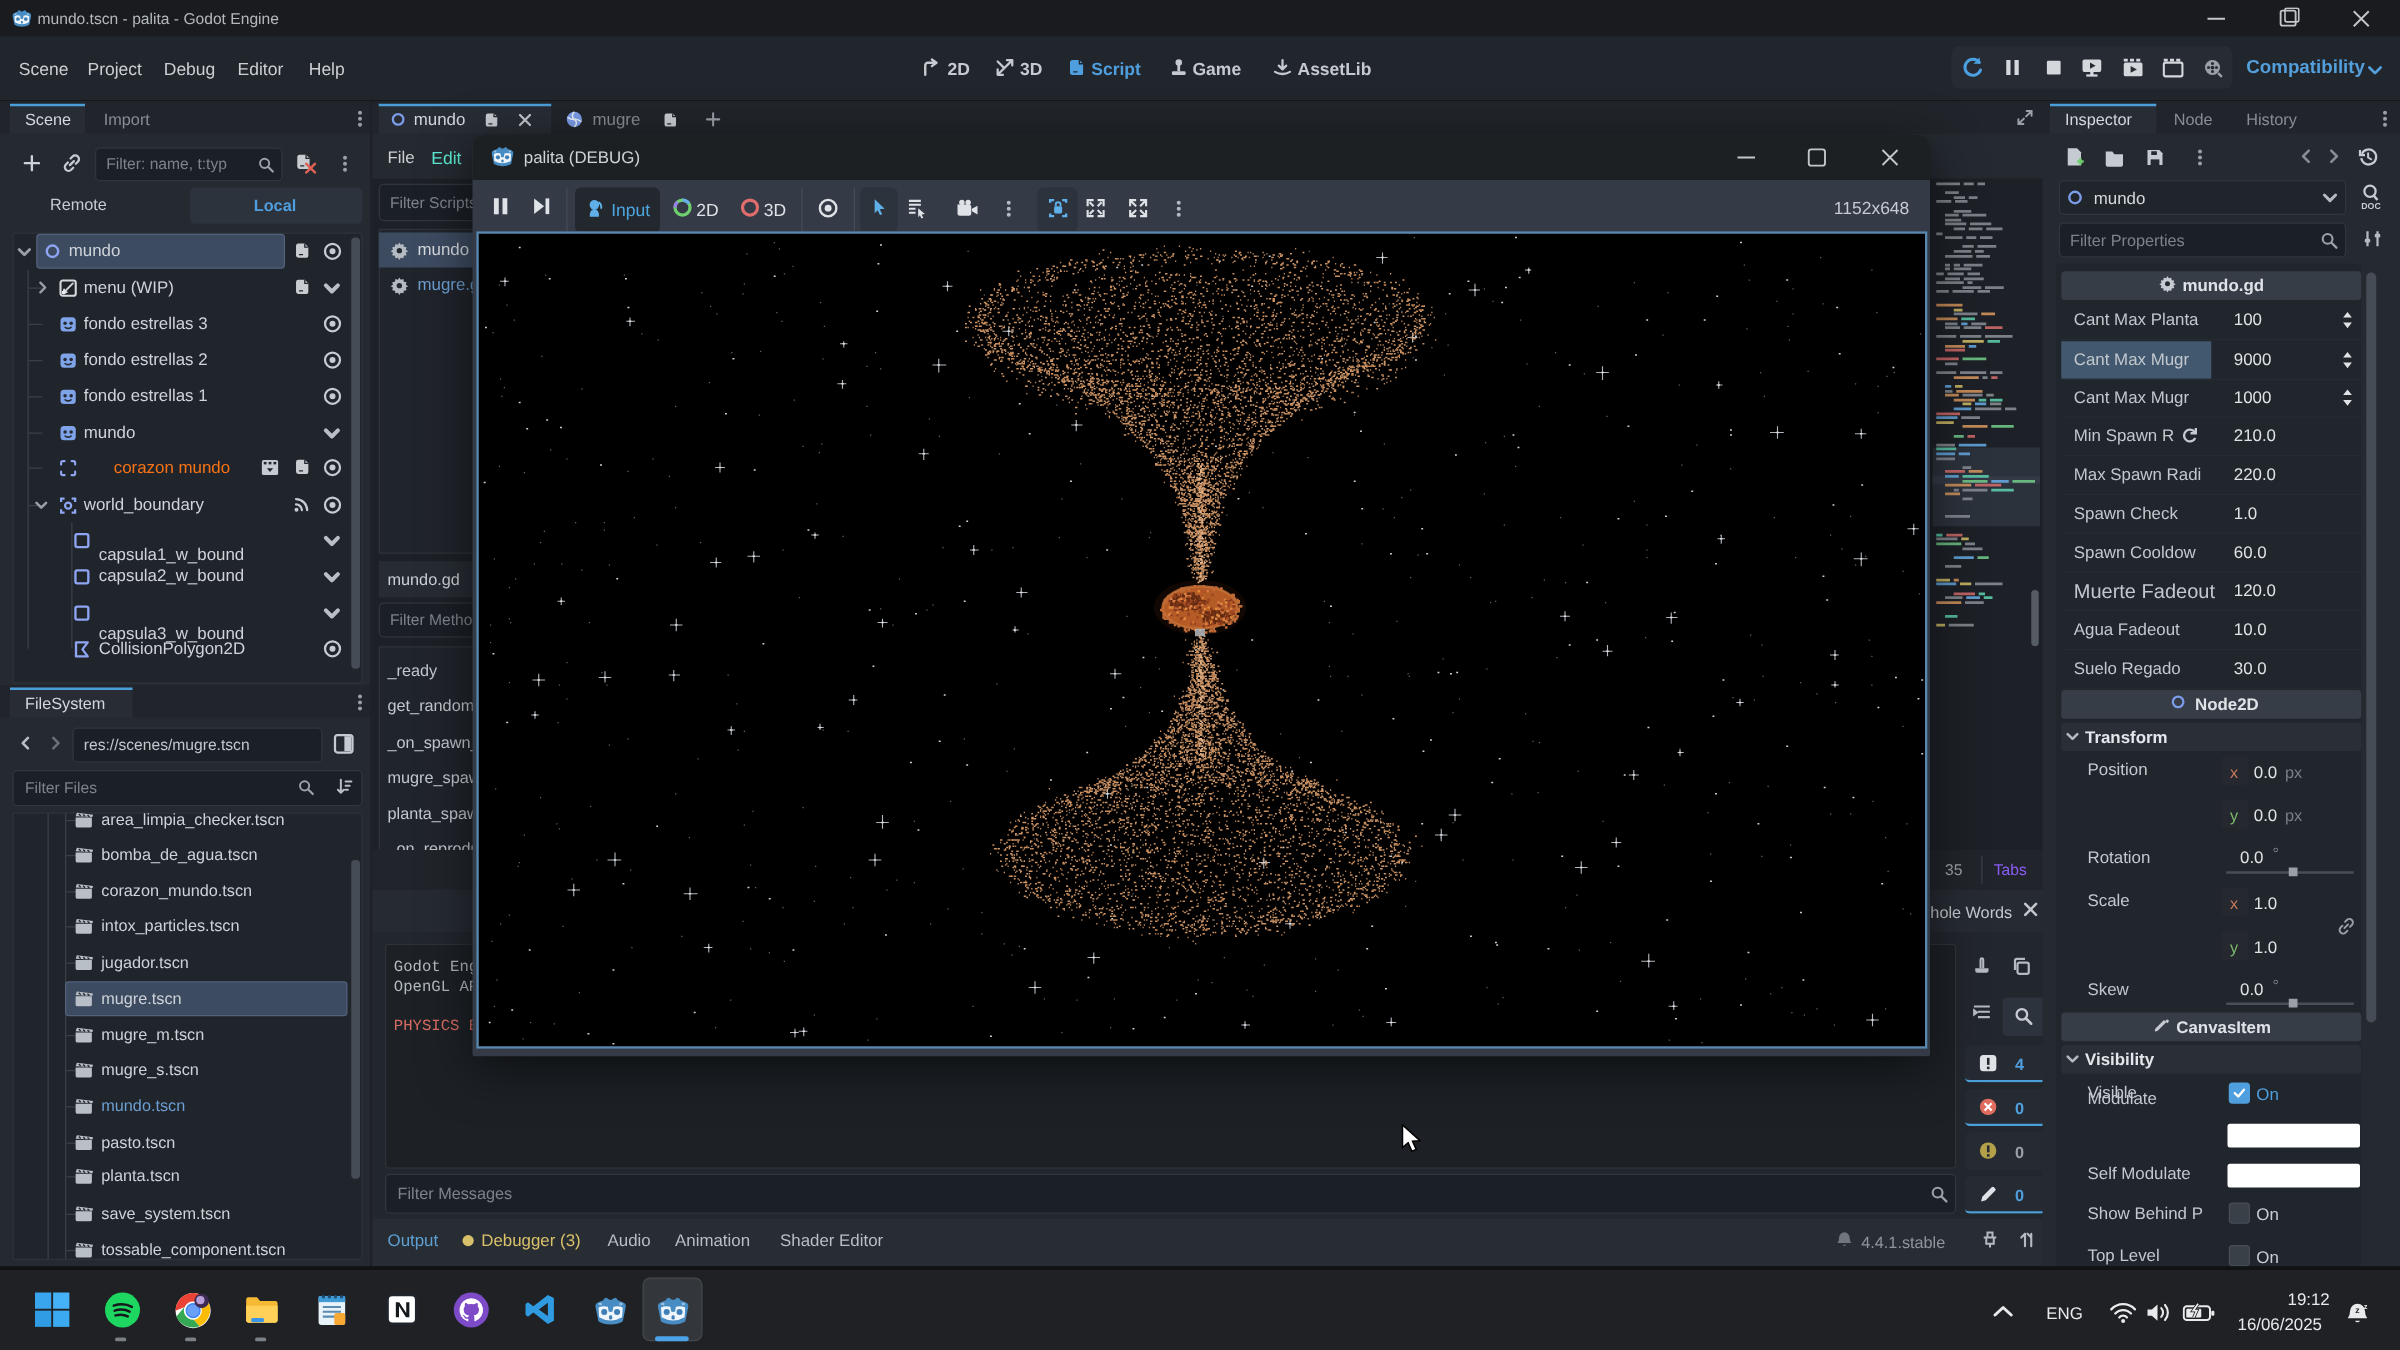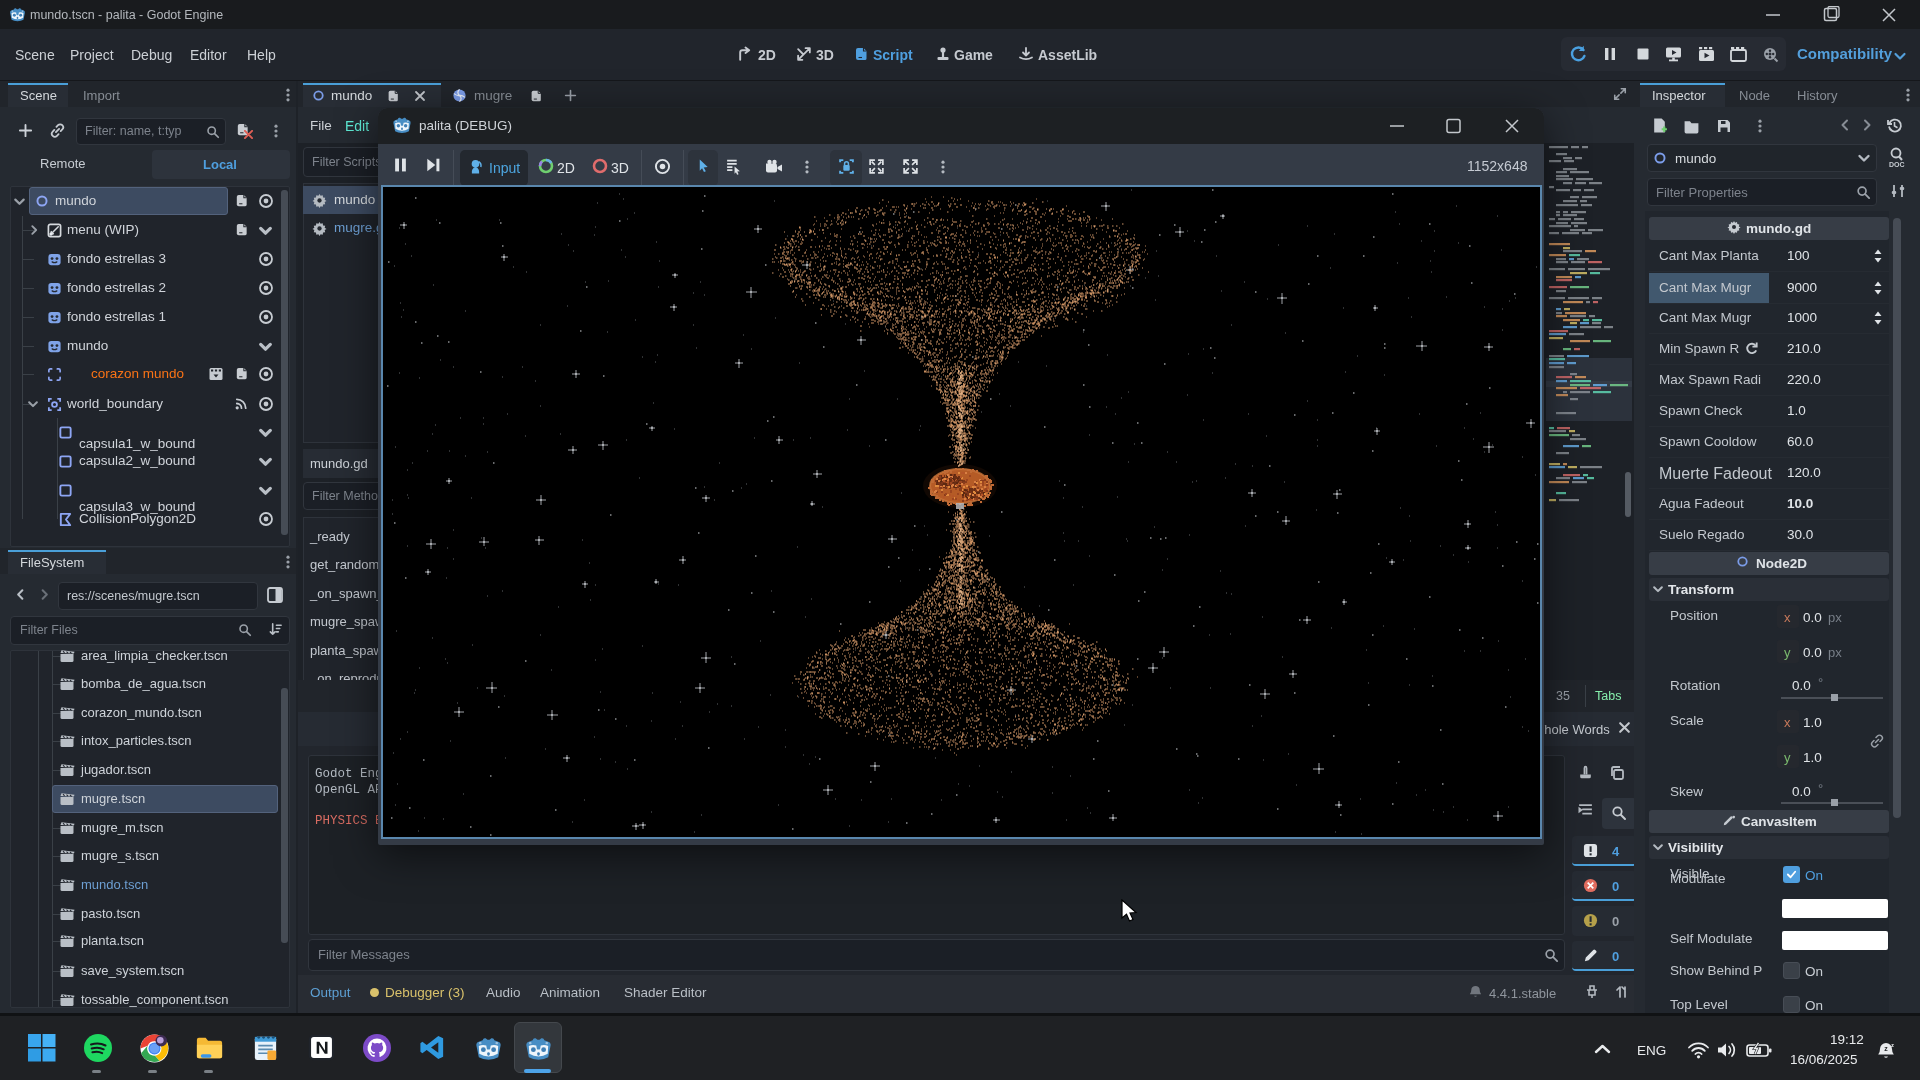--- a/index.html
+++ b/index.html
@@ -626,21 +626,21 @@
       <rect x="1549" y="481" width="20" height="2.2" fill="#dd9a5f" opacity="0.85"></rect>
       <rect x="1572" y="481" width="15" height="2.2" fill="#8c9299" opacity="0.85"></rect>
       <rect x="1556" y="492" width="10" height="2.2" fill="#5fd3b2" opacity="0.85"></rect>
       <rect x="1549" y="499" width="7" height="2.2" fill="#d9c46a" opacity="0.85"></rect>
       <rect x="1559" y="499" width="20" height="2.2" fill="#8c9299" opacity="0.85"></rect>
     </svg>
     <div class="" style="left:1625px;top:472px;width:6px;height:45px;background:#555b63;border-radius:3px;"></div>
     <div class="" style="left:298px;top:680px;width:1344px;height:32px;background:#21252b;"></div>
     <div class="" style="position:absolute;left:1556px;top:690px;color:#9aa0a8;font-size:12.5px;font-weight:400;white-space:nowrap;line-height:1;">35</div>
     <div class="" style="left:1585px;top:685px;width:1px;height:22px;background:#3a4047;"></div>
-    <div class="" style="position:absolute;left:1595px;top:690px;color:#86efac;font-size:12.5px;font-weight:400;white-space:nowrap;line-height:1;">Tabs</div>
+    <div class="" style="position:absolute;left:1595px;top:690px;color:#8b5cf6;font-size:12.5px;font-weight:400;white-space:nowrap;line-height:1;">Tabs</div>
     <div class="" style="left:298px;top:712px;width:1344px;height:34px;background:#262b33;"></div>
     <div class="" style="position:absolute;left:1532px;top:723px;color:#c3c8ce;font-size:13px;font-weight:400;white-space:nowrap;line-height:1;">Whole Words</div>
     <svg style="position:absolute;left:1618px;top:721px" width="13" height="13" viewBox="0 0 12 12">
       <path d="M2 2 L10 10 M10 2 L2 10" stroke="#c3c7cc" stroke-width="1.9" stroke-linecap="round"></path>
     </svg>
     <div class="" style="left:298px;top:746px;width:1344px;height:267px;background:#22262d;"></div>
     <div class="" style="left:308px;top:755px;width:1257px;height:180px;background:#1d2126;border:1px solid #2e333b;border-radius:3px;"></div>
     <div class="mono" style="position:absolute;left:315px;top:768px;color:#b3bac2;font-size:12.5px;font-weight:400;white-space:nowrap;line-height:1;">Godot Engine v4.4.1.stable.official.49a5bc7b6 - godotengine</div>
     <div class="mono" style="position:absolute;left:315px;top:784px;color:#b3bac2;font-size:12.5px;font-weight:400;white-space:nowrap;line-height:1;">OpenGL API 3.3.0 Compatibility - Using Device: NVIDIA GeForce GTX</div>
     <div class="mono" style="position:absolute;left:315px;top:815px;color:#d96c62;font-size:12.5px;font-weight:400;white-space:nowrap;line-height:1;">PHYSICS ERROR: Convex decomposition failed, radius zero</div>
@@ -811,21 +811,21 @@
     <div class="" style="position:absolute;left:1659px;top:404px;color:#c3c8ce;font-size:13.5px;font-weight:400;white-space:nowrap;line-height:1;">Spawn Check</div>
     <div class="" style="position:absolute;left:1787px;top:404px;color:#dfe3e7;font-size:13.5px;font-weight:400;white-space:nowrap;line-height:1;">1.0</div>
     <div class="" style="left:1649px;top:426px;width:240px;height:1px;background:#262b32;"></div>
     <div class="" style="position:absolute;left:1659px;top:435px;color:#c3c8ce;font-size:13.5px;font-weight:400;white-space:nowrap;line-height:1;">Spawn Cooldow</div>
     <div class="" style="position:absolute;left:1787px;top:435px;color:#dfe3e7;font-size:13.5px;font-weight:400;white-space:nowrap;line-height:1;">60.0</div>
     <div class="" style="left:1649px;top:457px;width:240px;height:1px;background:#262b32;"></div>
     <div class="" style="position:absolute;left:1659px;top:466px;color:#c3c8ce;font-size:16px;font-weight:400;white-space:nowrap;line-height:1;">Muerte Fadeout</div>
     <div class="" style="position:absolute;left:1787px;top:466px;color:#dfe3e7;font-size:13.5px;font-weight:400;white-space:nowrap;line-height:1;">120.0</div>
     <div class="" style="left:1649px;top:488px;width:240px;height:1px;background:#262b32;"></div>
     <div class="" style="position:absolute;left:1659px;top:497px;color:#c3c8ce;font-size:13.5px;font-weight:400;white-space:nowrap;line-height:1;">Agua Fadeout</div>
-    <div class="" style="position:absolute;left:1787px;top:497px;color:#dfe3e7;font-size:13.5px;font-weight:700;white-space:nowrap;line-height:1;">10.0</div>
+    <div class="" style="position:absolute;left:1787px;top:497px;color:#dfe3e7;font-size:13.5px;font-weight:400;white-space:nowrap;line-height:1;">10.0</div>
     <div class="" style="left:1649px;top:519px;width:240px;height:1px;background:#262b32;"></div>
     <div class="" style="position:absolute;left:1659px;top:528px;color:#c3c8ce;font-size:13.5px;font-weight:400;white-space:nowrap;line-height:1;">Suelo Regado</div>
     <div class="" style="position:absolute;left:1787px;top:528px;color:#dfe3e7;font-size:13.5px;font-weight:400;white-space:nowrap;line-height:1;">30.0</div>
     <div class="" style="left:1649px;top:550px;width:240px;height:1px;background:#262b32;"></div>
     <div class="" style="left:1649px;top:552px;width:240px;height:23px;background:#373d46;border-radius:3px;"></div>
     <svg style="position:absolute;left:1736px;top:555px" width="13" height="13" viewBox="0 0 16 16">
 <circle cx="8" cy="8" r="5.2" fill="none" stroke="#7b9ce8" stroke-width="2.2"></circle>
     </svg>
     <div class="" style="position:absolute;left:1756px;top:557px;color:#dfe3e7;font-size:13.5px;font-weight:700;white-space:nowrap;line-height:1;">Node2D</div>
     <div class="" style="left:1649px;top:578px;width:240px;height:23px;background:#2a2f37;border-radius:3px;"></div>

